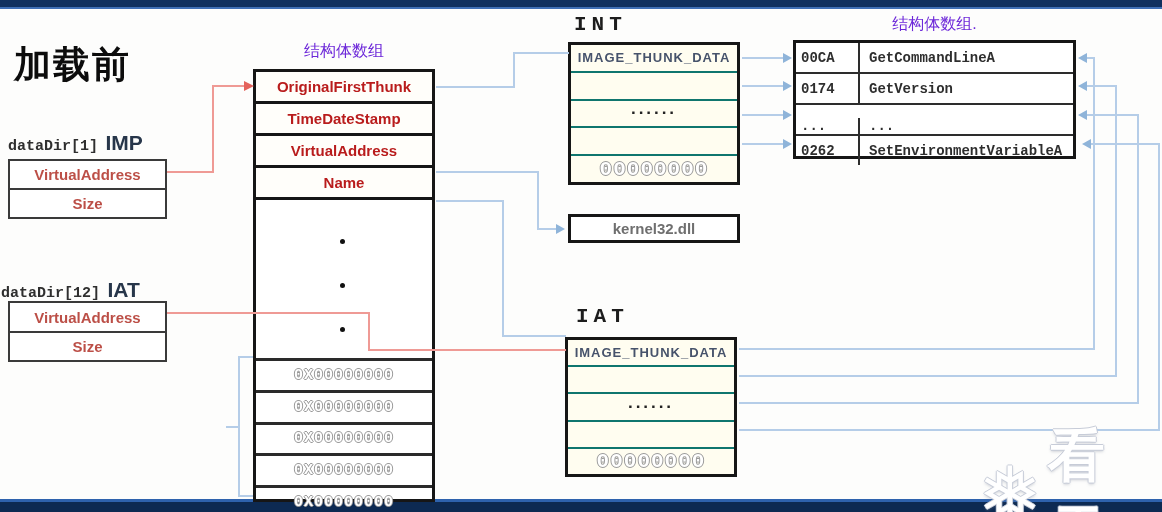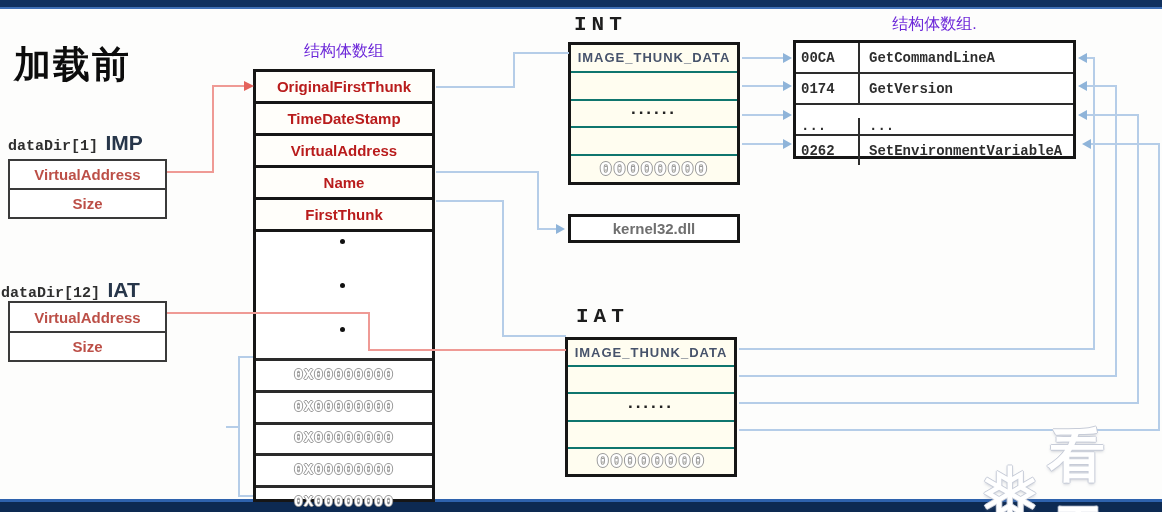--- a/index.html
+++ b/index.html
@@ -83,21 +83,20 @@
     <div class="ddrow" style="height:27px;">Size</div>
   </div>
 
   <div class="abs cn-gray" style="left:253px;top:41px;width:182px;text-align:center;font-size:16px;">结构体数组</div>
 
   <div class="abs struct" style="left:253px;top:69px;width:182px;height:433px;z-index:2;">
     <div class="drow">OriginalFirstThunk</div>
     <div class="drow">TimeDateStamp</div>
     <div class="drow">VirtualAddress</div>
     <div class="drow">Name</div>
-    <div class="drow">FirstThunk</div>
     <div class="abs" style="left:0;top:145px;width:176px;height:141px;">
       <div class="dot" style="left:84px;top:22px;"></div>
       <div class="dot" style="left:84px;top:66px;"></div>
       <div class="dot" style="left:84px;top:110px;"></div>
     </div>
     <div class="abs" style="left:0;top:286px;width:176px;">
       <div class="zrow hollow mono" style="font-size:15px;">0X00000000</div>
       <div class="zrow hollow mono" style="font-size:15px;">0X00000000</div>
       <div class="zrow hollow mono" style="font-size:15px;">0X00000000</div>
       <div class="zrow hollow mono" style="font-size:15px;">0X00000000</div>

